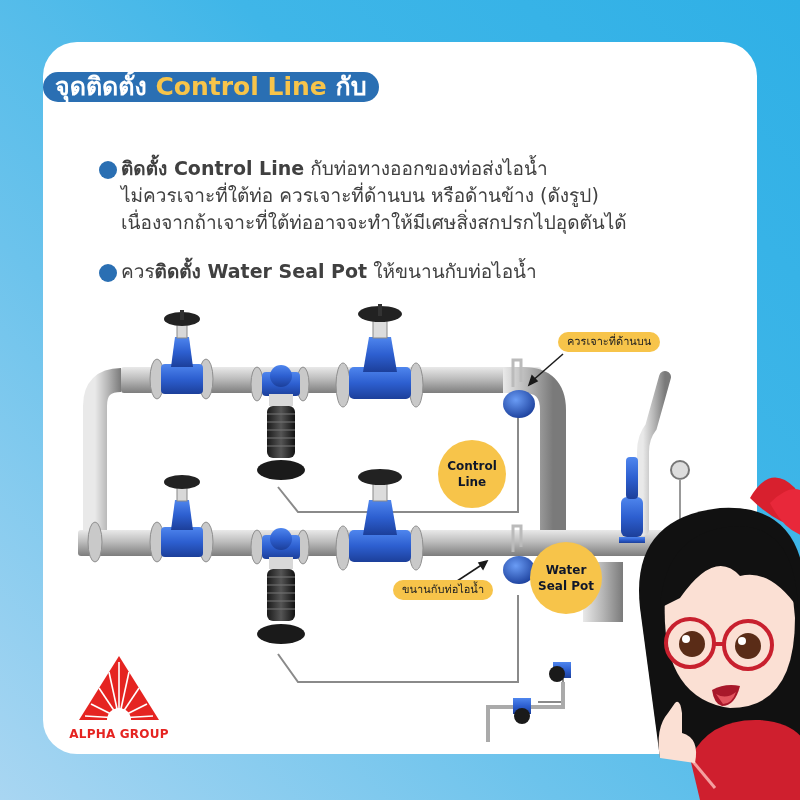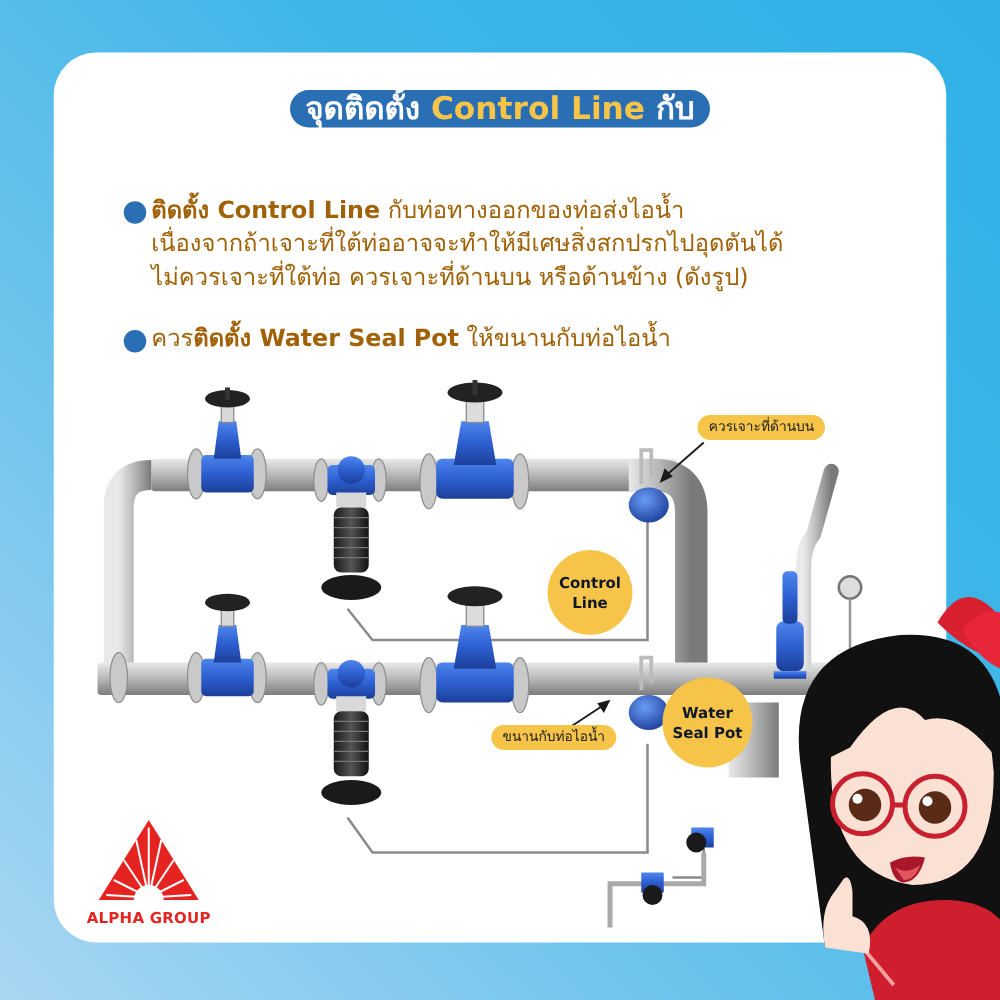--- a/index.html
+++ b/index.html
@@ -6,32 +6,32 @@
     body {
       width: 800px; height: 800px; overflow: hidden; position: relative;
       background: linear-gradient(45deg, #a9d6f2 0%, #6cc3ec 35%, #3fb6e8 65%, #2fb0e6 100%);
       font-family: "DejaVu Sans", "Liberation Sans", sans-serif;
     }
     .card {
       position: absolute; left: 43px; top: 42px; width: 714px; height: 712px;
       background: #ffffff; border-radius: 34px; overflow: hidden;
     }
     .title-wrap {
-      position: absolute; left: 0; right: 0; top: 30px; text-align: center;
+      position: absolute; left: 0; right: 0; top: 30px; 
     }
     .title-line {
       display: inline-block; font-weight: bold; font-size: 25px; line-height: 30px;
       color: #ffffff; padding: 0 12px;
       background: #2a6fb3; border-radius: 16px;
       text-shadow: none;
     }
     .title-line .hl { color: #f7c44a; }
     .title-line.l2 { margin-top: -4px; padding: 0 14px; }
     .bullets { position: absolute; left: 52px; top: 113px; width: 650px; }
-    .bullet { position: relative; padding-left: 26px; color: #a16207; font-size: 19px; line-height: 27px; }
+    .bullet { position: relative; padding-left: 26px; color: #404040; font-size: 19px; line-height: 27px; }
     .bullet .dot {
       position: absolute; left: 4px; top: 6px; width: 18px; height: 18px; border-radius: 50%;
       background: #2a6fb3;
     }
     .bullet b { font-weight: bold; }
     .bullet.b2 { margin-top: 22px; }
     .illus { position: absolute; left: 0; top: 0; width: 714px; height: 712px; }
     .label-pill {
       position: absolute; background: #f7c44a; color: #222; border-radius: 14px;
       font-size: 11px; line-height: 20px; padding: 0 9px; white-space: nowrap;
@@ -54,22 +54,22 @@
 <div class="card">
 
   <div class="title-wrap">
     <div class="title-line l1"><span>จุดติดตั้ง </span><span class="hl">Control Line</span><span> กับ</span></div><br>
   </div>
 
   <div class="bullets">
     <div class="bullet b1">
       <span class="dot"></span>
       <div><b>ติดตั้ง Control Line</b><span> กับท่อทางออกของท่อส่งไอน้ำ</span></div>
+      <div>ไม่ควรเจาะที่ใต้ท่อ ควรเจาะที่ด้านบน หรือด้านข้าง (ดังรูป)</div>
       <div>เนื่องจากถ้าเจาะที่ใต้ท่ออาจจะทำให้มีเศษสิ่งสกปรกไปอุดตันได้</div>
-      <div>ไม่ควรเจาะที่ใต้ท่อ ควรเจาะที่ด้านบน หรือด้านข้าง (ดังรูป)</div>
     </div>
     <div class="bullet b2">
       <span class="dot"></span>
       <div><span>ควร</span><b>ติดตั้ง  Water Seal Pot</b><span> ให้ขนานกับท่อไอน้ำ</span></div>
     </div>
   </div>
 
   <svg class="illus" viewBox="0 0 714 712" xmlns="http://www.w3.org/2000/svg">
     <defs>
       <linearGradient id="pipeH" x1="0" y1="0" x2="0" y2="1">

